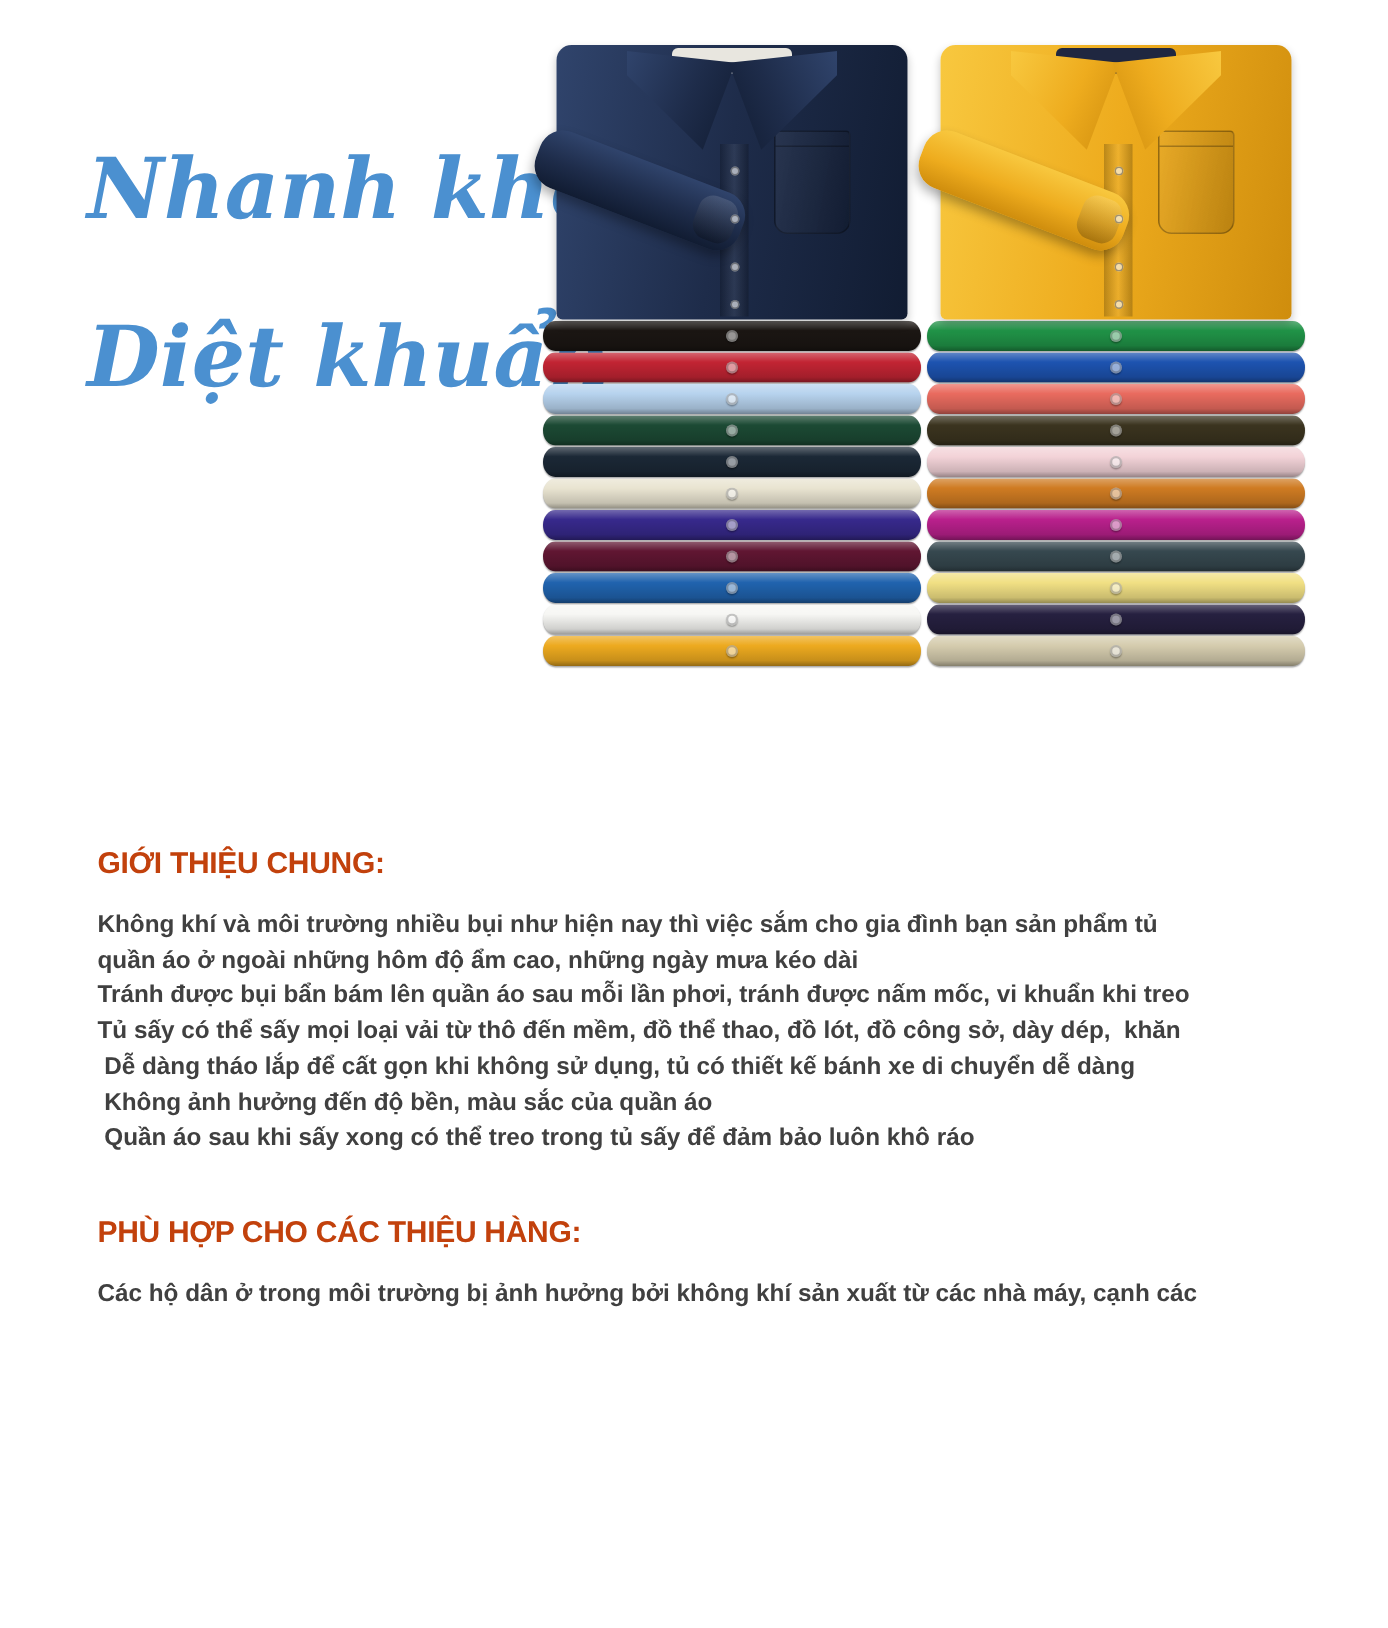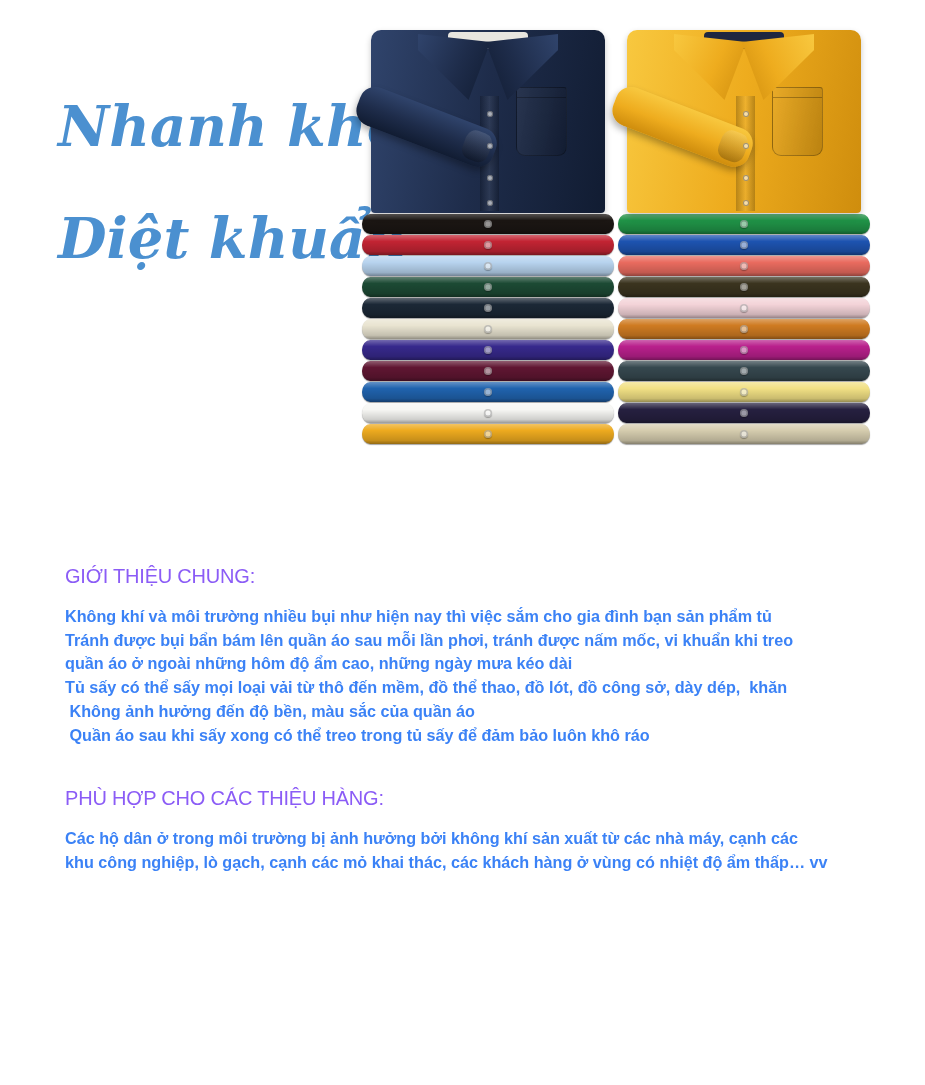--- a/index.html
+++ b/index.html
@@ -43,23 +43,23 @@
   
   .layers{display:flex;flex-direction:column;}
   .band{position:relative;height:20px;margin-top:1px;border-radius:9px/11px;
     background:linear-gradient(to bottom,rgba(255,255,255,.30),rgba(255,255,255,0) 32%,rgba(0,0,0,.16) 82%,rgba(0,0,0,.38)),var(--c);
     box-shadow:0 1px 1px rgba(0,0,0,.35);}
   .band-btn{position:absolute;left:calc(50% - 4px);top:calc(50% - 4px);width:8px;height:8px;border-radius:50%;
     background:rgba(255,255,255,.55);box-shadow:inset 0 0 0 1.5px rgba(0,0,0,.22),0 1px 1px rgba(0,0,0,.3);}
 
   
   .content{margin:120px 40px 0 65px;}
-  .section-heading{font-size:20px;font-weight:400;letter-spacing:-.2px;line-height:24px;color:#8b5cf6;}
+  .section-heading{font-size:20px;font-weight:700;letter-spacing:-.2px;line-height:24px;color:#c2410c;}
   .section-body{margin-top:17px;}
-  .line{font-size:16.2px;font-weight:600;line-height:23.7px;white-space:pre;color:#3b82f6;}
+  .line{font-size:16.2px;font-weight:600;line-height:23.7px;white-space:pre;color:#404040;}
   .section + .section{margin-top:39px;}
 </style>
 </head>
 <body>
 
 <div class="page">
 
   <section class="hero">
     <div class="tagline" id="tagline" style="color: rgb(75, 144, 208);">
       <div class="tagline-line">Nhanh khô</div>
@@ -167,29 +167,29 @@
           </div>
         </div>
     </div>
   </section>
 
   <section class="content" id="content">
       <div class="section">
         <div class="section-heading">GIỚI THIỆU CHUNG:</div>
         <div class="section-body">
           <div class="line">Không khí và môi trường nhiều bụi như hiện nay thì việc sắm cho gia đình bạn sản phẩm tủ</div>
+          <div class="line">quần áo ở ngoài những hôm độ ẩm cao, những ngày mưa kéo dài</div>
           <div class="line">Tránh được bụi bẩn bám lên quần áo sau mỗi lần phơi, tránh được nấm mốc, vi khuẩn khi treo</div>
-          <div class="line">quần áo ở ngoài những hôm độ ẩm cao, những ngày mưa kéo dài</div>
           <div class="line">Tủ sấy có thể sấy mọi loại vải từ thô đến mềm, đồ thể thao, đồ lót, đồ công sở, dày dép,  khăn</div>
+          <div class="line"> Dễ dàng tháo lắp để cất gọn khi không sử dụng, tủ có thiết kế bánh xe di chuyển dễ dàng</div>
           <div class="line"> Không ảnh hưởng đến độ bền, màu sắc của quần áo</div>
           <div class="line"> Quần áo sau khi sấy xong có thể treo trong tủ sấy để đảm bảo luôn khô ráo</div>
         </div>
       </div>
       <div class="section">
         <div class="section-heading">PHÙ HỢP CHO CÁC THIỆU HÀNG:</div>
         <div class="section-body">
           <div class="line">Các hộ dân ở trong môi trường bị ảnh hưởng bởi không khí sản xuất từ các nhà máy, cạnh các</div>
-          <div class="line">khu công nghiệp, lò gạch, cạnh các mỏ khai thác, các khách hàng ở vùng có nhiệt độ ẩm thấp… vv</div>
         </div>
       </div>
     </section>
 
 </div>
 
 </body></html>

